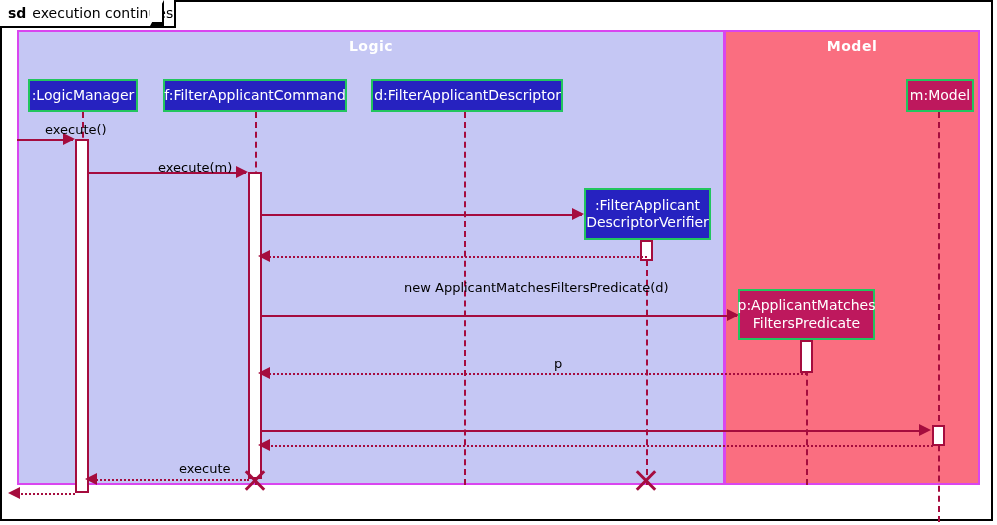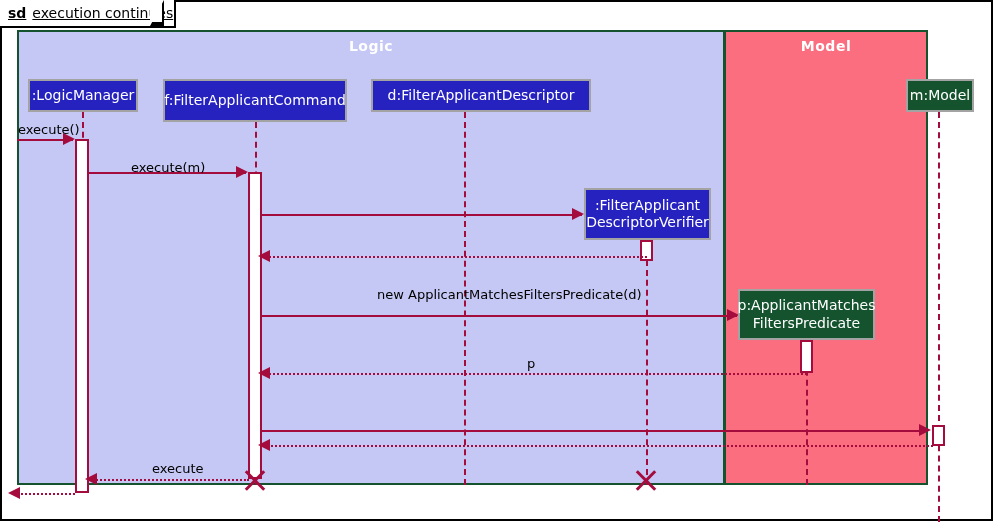--- a/index.html
+++ b/index.html
@@ -48,21 +48,21 @@
     font-size: 14px;
     margin-right: 6px;
   }
   .sd-name {
     font-size: 14px;
   }
   
   .partition {
     position: absolute;
     box-sizing: border-box;
-    border: 2px solid #14532d;
+    border: 2px solid #d946ef;
   }
   .partition.logic {
     background: #C5C7F4;
   }
   .partition.model {
     background: #FA6E80;
   }
   .partition-title {
     position: absolute;
     top: 6px;
@@ -71,32 +71,32 @@
     text-align: center;
     color: #ffffff;
     font-weight: bold;
     font-size: 14px;
     letter-spacing: 0.5px;
   }
   
   .participant {
     position: absolute;
     box-sizing: border-box;
-    border: 2px solid #a3a3a3;
+    border: 2px solid #22c55e;
     display: flex;
     align-items: center;
     justify-content: center;
     text-align: center;
     color: #ffffff;
     font-size: 14px;
     line-height: 1.25;
     z-index: 20;
   }
   .participant.blue { background: #2622C0; }
-  .participant.maroon { background: #14532d; justify-content: center; }
+  .participant.maroon { background: #be185d; justify-content: center; }
   
   .lifeline {
     position: absolute;
     width: 0;
     border-left: 2px dashed #A50C3E;
     z-index: 5;
   }
   
   .activation {
     position: absolute;
@@ -130,20 +130,21 @@
     border-top: 6px solid transparent;
     border-bottom: 6px solid transparent;
     border-right: 12px solid #A50C3E;
   }
   .msg-label {
     position: absolute;
     font-size: 13px;
     color: #000000;
     white-space: nowrap;
     z-index: 22;
+    margin-left: 27px;
   }
   
   .destroy {
     position: absolute;
     z-index: 30;
   }
   .destroy span {
     position: absolute;
     left: 0;
     top: 50%;
@@ -154,56 +155,56 @@
   .destroy span.a { transform: rotate(45deg); }
   .destroy span.b { transform: rotate(-45deg); }
 </style>
 </head>
 <body>
 
 <div id="canvas">
 
   <div class="sd-frame"></div>
 
-  <div class="sd-tab" style="left:0px; top:0px; width:150px;text-decoration:underline;">
+  <div class="sd-tab" style="left:0px; top:0px; width:150px;">
     <span class="sd-kw">sd</span>
     <span class="sd-name">execution continues</span>
   </div>
 
   <div style="position:absolute;left:150px;top:0px;width:14px;height:26px;background:#ffffff;z-index:42;">
     <div style="position:absolute;left:0;top:0;width:0;height:0;
                 border-left:14px solid transparent;border-bottom:26px solid #000000;"></div>
     <div style="position:absolute;left:0;top:-2px;width:0;height:0;
                 border-left:12px solid transparent;border-bottom:24px solid #ffffff;"></div>
   </div>
 
   <div class="partition logic" style="left:17px; top:30px; width:708px; height:455px;">
     <div class="partition-title">Logic</div>
   </div>
 
-  <div class="partition model" style="left:724px; top:30px; width:204px; height:455px;">
+  <div class="partition model" style="left:724px; top:30px; width:256px; height:455px;">
     <div class="partition-title">Model</div>
   </div>
 
   <div class="lifeline" style="left:82px; top:112px; height:373px;"></div>
   <div class="lifeline" style="left:255px; top:112px; height:373px;"></div>
   <div class="lifeline" style="left:464px; top:112px; height:373px;"></div>
   <div class="lifeline" style="left:646px; top:240px; height:245px;"></div>
   <div class="lifeline" style="left:806px; top:340px; height:145px;"></div>
   <div class="lifeline" style="left:938px; top:112px; height:410px;"></div>
 
   <div class="participant blue" style="left:28px; top:79px; width:110px; height:33px;">
     <span>:LogicManager</span>
   </div>
 
-  <div class="participant blue" style="left:163px; top:79px; width:184px; height:43px;">
+  <div class="participant blue" style="left:163px; top:79px; width:184px; height:33px;">
     <span>f:FilterApplicantCommand</span>
   </div>
 
-  <div class="participant blue" style="left:371px; top:79px; width:220px; height:33px;">
+  <div class="participant blue" style="left:371px; top:79px; width:192px; height:33px;justify-content:flex-end;">
     <span>d:FilterApplicantDescriptor</span>
   </div>
 
   <div class="participant blue" style="left:584px; top:188px; width:127px; height:52px; flex-direction:column;">
     <span>:FilterApplicant</span>
     <span>DescriptorVerifier</span>
   </div>
 
   <div class="participant maroon" style="left:738px; top:289px; width:137px; height:51px; flex-direction:column;">
     <span>p:ApplicantMatches</span>
@@ -233,21 +234,21 @@
   <div class="msg-label" style="left:131px; top:160px;">execute(m)</div>
 
   <div class="msg-line" style="left:262px; top:214px; width:320px;"></div>
   <div class="arrowhead right" style="left:572px; top:208px;"></div>
 
   <div class="msg-line dotted" style="left:262px; top:256px; width:385px;"></div>
   <div class="arrowhead left" style="left:258px; top:250px;"></div>
 
   <div class="msg-line" style="left:262px; top:315px; width:475px;"></div>
   <div class="arrowhead right" style="left:727px; top:309px;"></div>
-  <div class="msg-label" style="left:377px; top:287px;">new ApplicantMatchesFiltersPredicate(d)</div>
+  <div class="msg-label" style="left:377px; top:280px;">new ApplicantMatchesFiltersPredicate(d)</div>
 
   <div class="msg-line dotted" style="left:262px; top:373px; width:545px;"></div>
   <div class="arrowhead left" style="left:258px; top:367px;"></div>
   <div class="msg-label" style="left:527px; top:356px;">p</div>
 
   <div class="msg-line" style="left:262px; top:430px; width:661px;"></div>
   <div class="arrowhead right" style="left:919px; top:424px;"></div>
 
   <div class="msg-line dotted" style="left:262px; top:445px; width:671px;"></div>
   <div class="arrowhead left" style="left:258px; top:439px;"></div>

